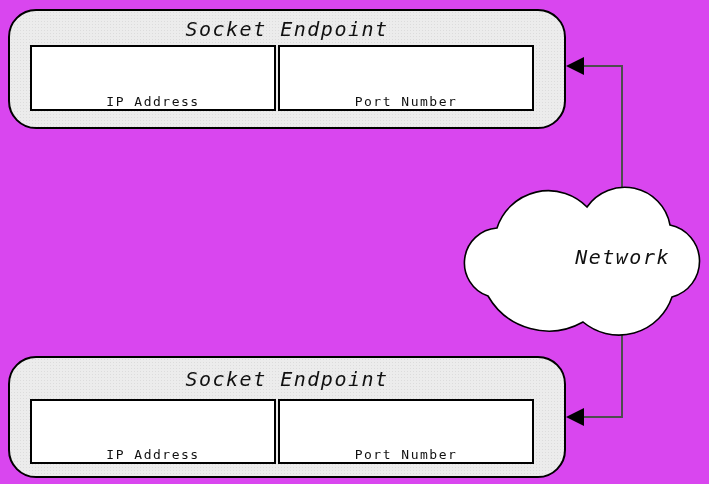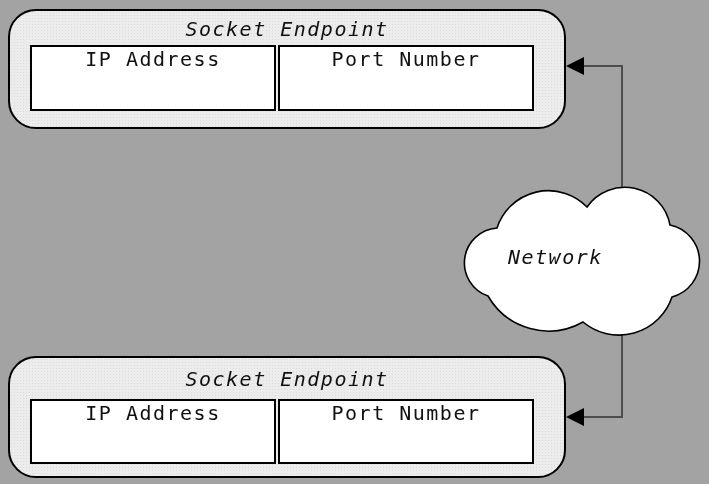--- a/index.html
+++ b/index.html
@@ -5,21 +5,21 @@
   html, body {
     margin: 0;
     padding: 0;
     background: #ffffff;
     font-family: "DejaVu Sans Mono", monospace;
   }
   .stage {
     position: relative;
     width: 709px;
     height: 484px;
-    background: #a3a3a3;
+    background: #d946ef;
     overflow: hidden;
   }
   .layer-svg {
     position: absolute;
     left: 0; top: 0;
     width: 709px; height: 484px;
   }
   .endpoint {
     position: absolute;
     left: 8px;
@@ -42,37 +42,37 @@
     color: #111111;
     white-space: nowrap;
   }
   .endpoint.top    .endpoint-title { top: 6px; }
   .endpoint.bottom .endpoint-title { top: 9px; }
   .field {
     position: absolute;
     background: #ffffff;
     border: 2px solid #000000;
     display: flex;
-    align-items: flex-start;
+    align-items: flex-end;
     justify-content: center;
-    font-size: 20px;
+    font-size: 13px;
     letter-spacing: 1.5px;
     color: #111111;
     white-space: nowrap;
   }
   .endpoint.top    .field { top: 34px; height: 62px; }
   .endpoint.bottom .field { top: 41px; height: 61px; }
   .field.ip   { left: 20px;  width: 242px; }
   .field.port { left: 268px; width: 252px; }
   .network-label {
     position: absolute;
     left: 508px;
     top: 245px;
     width: 162px;
-    text-align: left;
+    text-align: right;
     font-style: italic;
     font-size: 20px;
     letter-spacing: 1.5px;
     color: #111111;
     white-space: nowrap;
   }
 </style>
 </head>
 <body>
 

